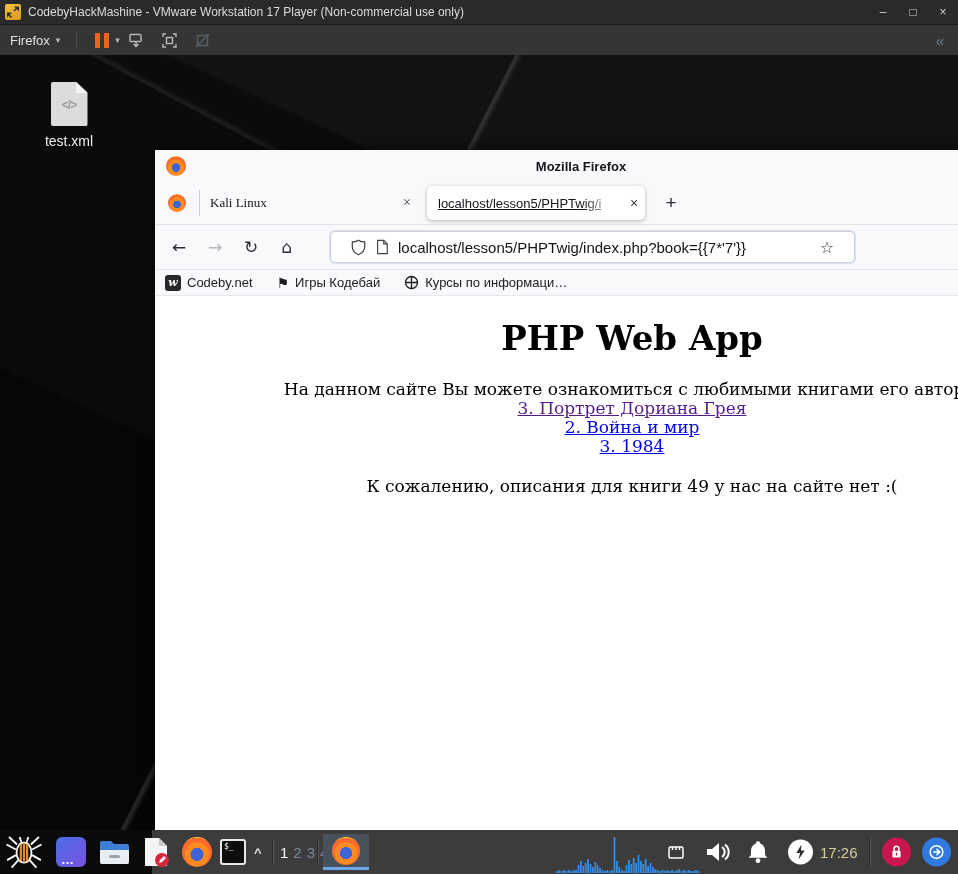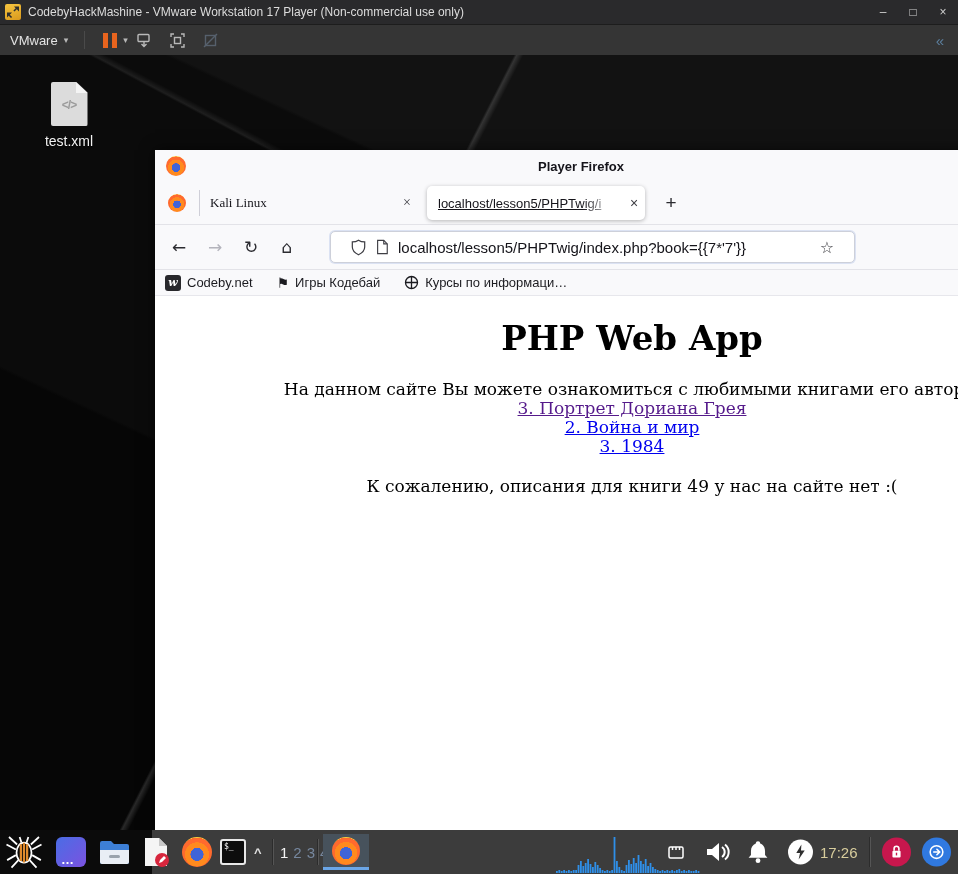--- a/index.html
+++ b/index.html
@@ -121,21 +121,21 @@
     <span class="vm-title">CodebyHackMashine - VMware Workstation 17 Player (Non-commercial use only)</span>
     <div class="vm-controls">
       <span class="vm-ctl">–</span>
       <span class="vm-ctl">□</span>
       <span class="vm-ctl">×</span>
     </div>
   </div>
 
   <div class="vm-toolbar">
     <span class="vm-menu">
-      <span>VMware</span>
+      <span>Firefox</span>
       <span class="caret">▾</span>
     </span>
     <span class="vm-sep"></span>
     <span class="pause-icon">
         <i></i>
         <i></i>
       </span>
     <span class="caret">▾</span>
     <span class="vm-tool">
       <svg width="19" height="19" viewBox="0 0 19 19" fill="none" stroke="#b9b9b9" stroke-width="1.4">
@@ -164,21 +164,21 @@
       <div class="xml-doc">
         <div class="xml-glyph">&lt;/&gt;</div>
       </div>
       <span class="label">test.xml</span>
     </div>
 
     <div class="ff-window">
 
       <div class="ff-titlebar">
         <span class="ff-logo"></span>
-        <span class="ff-title">Player Firefox</span>
+        <span class="ff-title">Mozilla Firefox</span>
       </div>
 
       <div class="ff-tabbar">
         <span class="ff-logo"></span>
         <span class="tab-divider"></span>
         <div class="tab inactive">
           <span class="tab-title">Kali Linux</span>
           <span class="tab-close">×</span>
         </div>
         <div class="tab active">

